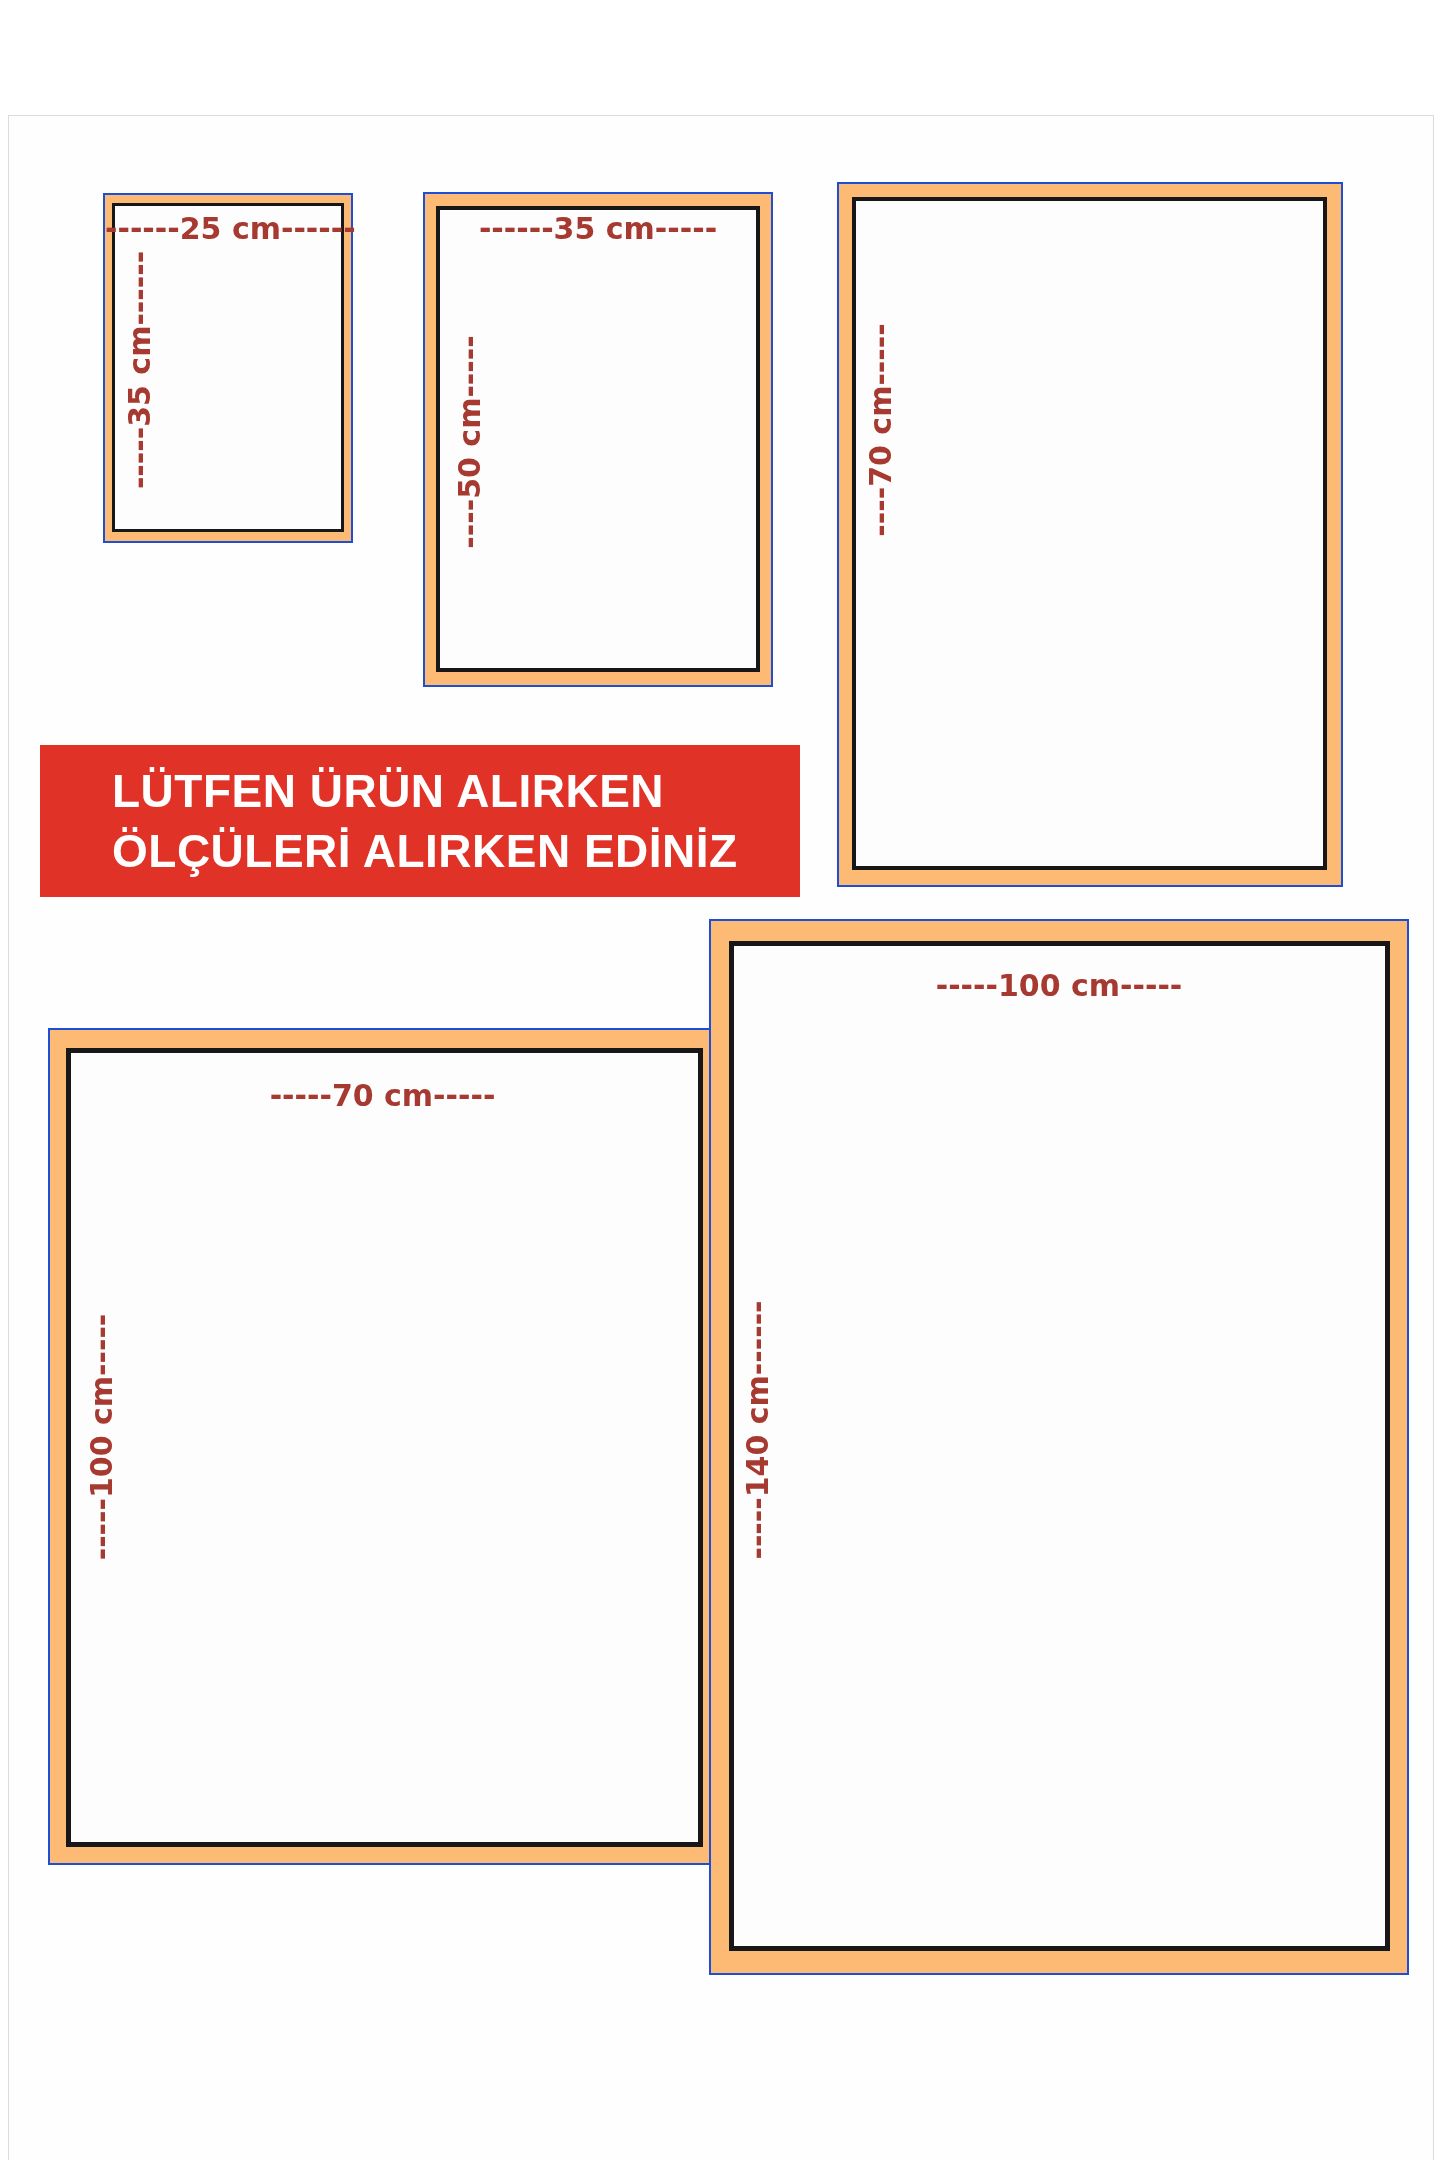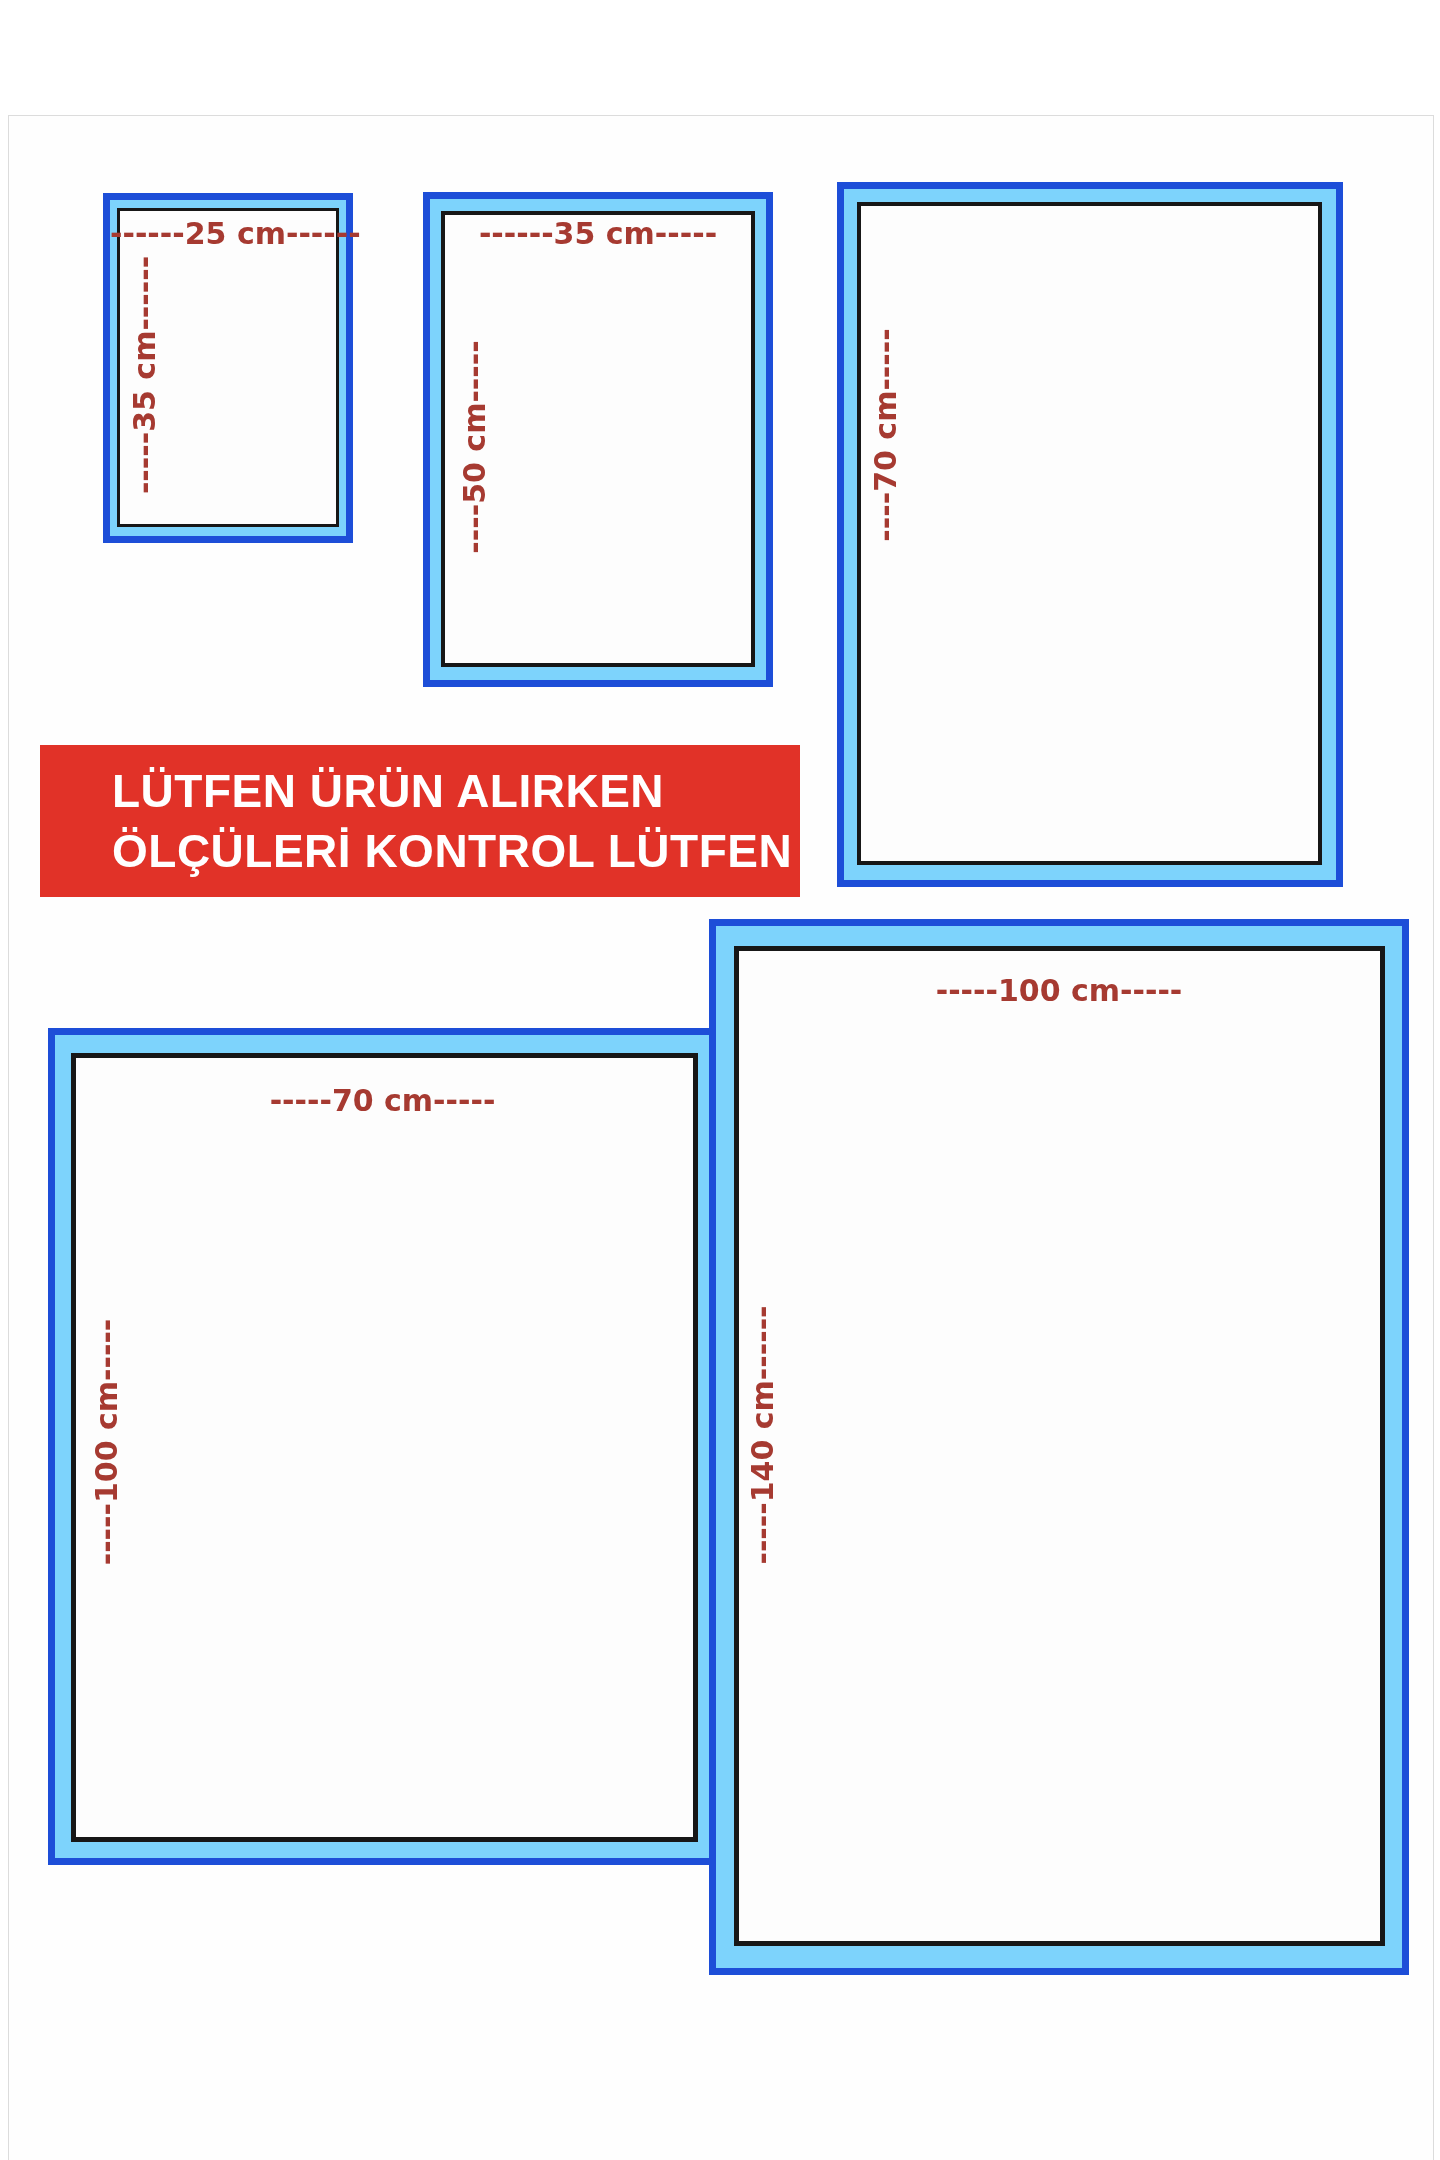--- a/index.html
+++ b/index.html
@@ -22,22 +22,22 @@
     top: 115px;
     width: 1424px;
     height: 2044px;
     border: 1px solid #dcdcdc;
     border-bottom: none;
     background: #fefefe;
   }
   
   .size-box {
     position: absolute;
-    border: 7px solid #1d4ed8;
-    background: #7dd3fc;
+    border: 2px solid #1d4ed8;
+    background: #fdba74;
     box-sizing: border-box;
   }
   
   .inner-box {
     position: absolute;
     border-style: solid;
     border-color: #171717;
     background: #fdfdfd;
   }
   .w-label {
@@ -99,21 +99,21 @@
     <span class="h-label" style="left:44px; top:248px;">----50 cm-----</span>
   </div>
 
   <div class="size-box" style="left:837px; top:182px; width:506px; height:705px;">
     <div class="inner-box" style="left:13px; top:13px; right:14px; bottom:15px; border-width:4px;"></div>
     <span class="h-label" style="left:41px; top:246px;">----70 cm-----</span>
   </div>
 
   <div class="banner">
     <div class="banner-line">LÜTFEN ÜRÜN ALIRKEN</div>
-    <div class="banner-line">ÖLÇÜLERİ KONTROL LÜTFEN</div>
+    <div class="banner-line">ÖLÇÜLERİ ALIRKEN EDİNİZ</div>
   </div>
 
   <div class="size-box" style="left:48px; top:1028px; width:669px; height:837px;">
     <div class="inner-box" style="left:16px; top:18px; right:12px; bottom:16px; border-width:5px;"></div>
     <div class="w-label" style="top:50px;">-----70 cm-----</div>
     <span class="h-label" style="left:51px; top:407px;">-----100 cm-----</span>
   </div>
 
   <div class="size-box" style="left:709px; top:919px; width:700px; height:1056px;">
     <div class="inner-box" style="left:18px; top:20px; right:17px; bottom:22px; border-width:5px;"></div>

